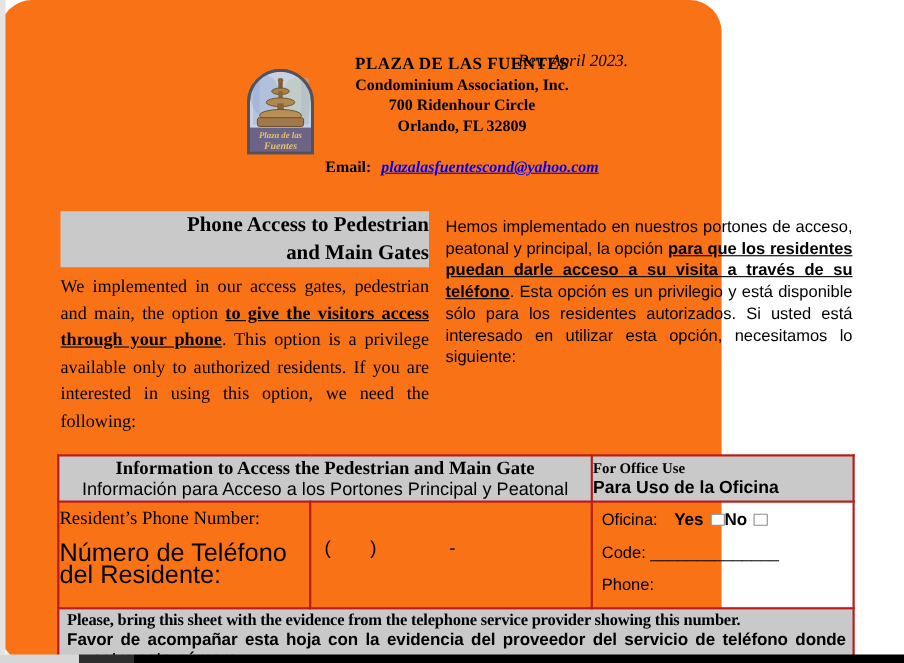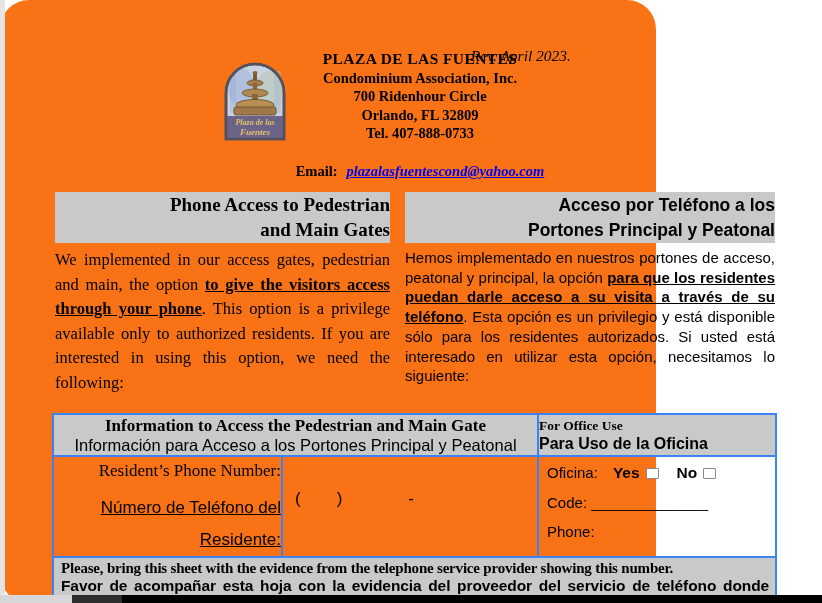--- a/index.html
+++ b/index.html
@@ -28,43 +28,43 @@
   .col-es { left:405px; width:370px; }
   .col-title { background:#c9c9c9; height:51px; text-align:right; padding-top:1px; }
   .col-en .col-title { font-family:"Liberation Serif","DejaVu Serif",serif; font-weight:bold; font-size:19px; line-height:24.5px; }
   .col-es .col-title { font-family:"Liberation Sans","DejaVu Sans",sans-serif; font-weight:bold; font-size:17.5px; line-height:24.5px; }
   .col-body { text-align:justify; margin-top:5px; }
   .col-en .col-body { font-size:16.5px; line-height:24.6px; font-family:"Liberation Serif","DejaVu Serif",serif; }
   .col-es .col-body { font-size:15px;  line-height:19.7px; font-family:"Liberation Sans","DejaVu Sans",sans-serif; }
   .emph { font-weight:bold; text-decoration:underline; }
 
   table.form { position:absolute; left:52px; top:413px; width:723px; border-collapse:collapse; table-layout:fixed; }
-  table.form td { border:2px solid #3b82f6; vertical-align:top; }
+  table.form td { border:2px solid #b91c1c; vertical-align:top; }
   .gray { background:#c9c9c9; }
   td.hdr-info { text-align:center; padding-top:1px; }
   .hdr-info-en { font-weight:bold; font-size:17px; line-height:20px; font-family:"Liberation Serif","DejaVu Serif",serif; }
   .hdr-info-es { font-weight:normal; font-size:16.5px; line-height:19px; font-family:"Liberation Sans","DejaVu Sans",sans-serif; }
   td.hdr-office { padding-top:2px; }
   .hdr-office-en { font-weight:bold; font-size:13.5px; line-height:17px; font-family:"Liberation Serif","DejaVu Serif",serif; }
   .hdr-office-es { font-weight:bold; font-size:16px; line-height:20px; font-family:"Liberation Sans","DejaVu Sans",sans-serif; }
 
-  td.resident-cell { text-align:right; padding-top:4px; }
+  td.resident-cell { text-align:left; padding-top:4px; }
   .resident-en { font-size:17px; font-family:"Liberation Serif","DejaVu Serif",serif; }
-  .resident-es { font-size:17px; line-height:32px; font-family:"Liberation Sans","DejaVu Sans",sans-serif; margin-top:11px;text-decoration:underline; }
+  .resident-es { font-size:23px; line-height:20px; font-family:"Liberation Sans","DejaVu Sans",sans-serif; margin-top:11px; }
 
   td.phone-cell { position:relative; font-family:"Liberation Sans","DejaVu Sans",sans-serif; font-size:17px; }
   .phone-line { padding:32px 0 0 12px; }
   .phone-close { margin-left:36px; }
   .phone-dash  { margin-left:66px; }
 
   td.office-cell { padding:7px 6px 0 8px; font-family:"Liberation Sans","DejaVu Sans",sans-serif; font-size:15px; }
   .office-row { margin-bottom:12px; }
   .approved-row .yn { font-weight:bold; font-size:15.5px; }
   .approved-row .yn-yes { margin-left:15px; }
-  .approved-row .yn-no  { margin-left:18px; }
+  .approved-row .yn-no  { }
   .checkbox { display:inline-block; width:13px; height:11px; border:1.5px solid #8a8a8a; border-radius:1px;
     background:#fff; margin-left:6px; vertical-align:-1px; }
   .code-row  { }
 
   td.note-cell { padding:2px 6px 2px 7px; }
   .note-en { font-weight:bold; font-size:15px; letter-spacing:-0.2px; white-space:nowrap;
     font-family:"Liberation Serif","DejaVu Serif",serif; }
   .note-es { font-weight:bold; font-size:15.5px; line-height:17.5px; text-align:justify; letter-spacing:-0.1px;
     font-family:"Liberation Sans","DejaVu Sans",sans-serif; }
 </style>
@@ -93,39 +93,34 @@
     <text x="33" y="66" text-anchor="middle" font-family="Liberation Serif, DejaVu Serif, serif" font-style="italic" font-weight="bold" font-size="8" fill="#e4c06a">Plaza de las</text>
     <text x="33" y="76" text-anchor="middle" font-family="Liberation Serif, DejaVu Serif, serif" font-style="italic" font-weight="bold" font-size="9" fill="#e4c06a">Fuentes</text>
     <path d="M4,34 A29,29 0 0 1 62,34 L62,80 L4,80 Z" fill="none" stroke="#53525c" stroke-width="2.6"></path>
   </svg>
 
   <div class="letterhead">
     <div class="org-name">PLAZA DE LAS FUENTES</div>
     <div>Condominium Association, Inc.</div>
     <div>700 Ridenhour Circle</div>
     <div>Orlando, FL 32809</div>
-    <div>Tel. 407-888-0733</div>
     <div class="email-line">
       <span>Email:</span><a href="#">plazalasfuentescond@yahoo.com</a>
     </div>
   </div>
 
   <div class="col col-en">
     <div class="col-title">
       <div>Phone Access to Pedestrian</div>
       <div>and Main Gates</div>
     </div>
     <div class="col-body"><span>We implemented in our access gates, pedestrian and main, the option </span><span class="emph">to give the visitors access through your phone</span><span>.  This option is a privilege available only to authorized residents.  If you are interested in using this option, we need the following:</span></div>
   </div>
 
   <div class="col col-es">
-    <div class="col-title">
-      <div>Acceso por Teléfono a los</div>
-      <div>Portones Principal y Peatonal</div>
-    </div>
     <div class="col-body"><span>Hemos implementado en nuestros portones de acceso,  peatonal y principal, la opción </span><span class="emph">para que los residentes puedan darle acceso a su visita a través de su teléfono</span><span>.  Esta opción es un privilegio y está disponible sólo para los residentes autorizados.  Si usted está interesado en utilizar esta opción, necesitamos lo siguiente:</span></div>
   </div>
 
   <table class="form">
     <colgroup>
         <col style="width:229px">
         <col style="width:256px">
         <col style="width:238px">
       </colgroup>
     <tbody>

